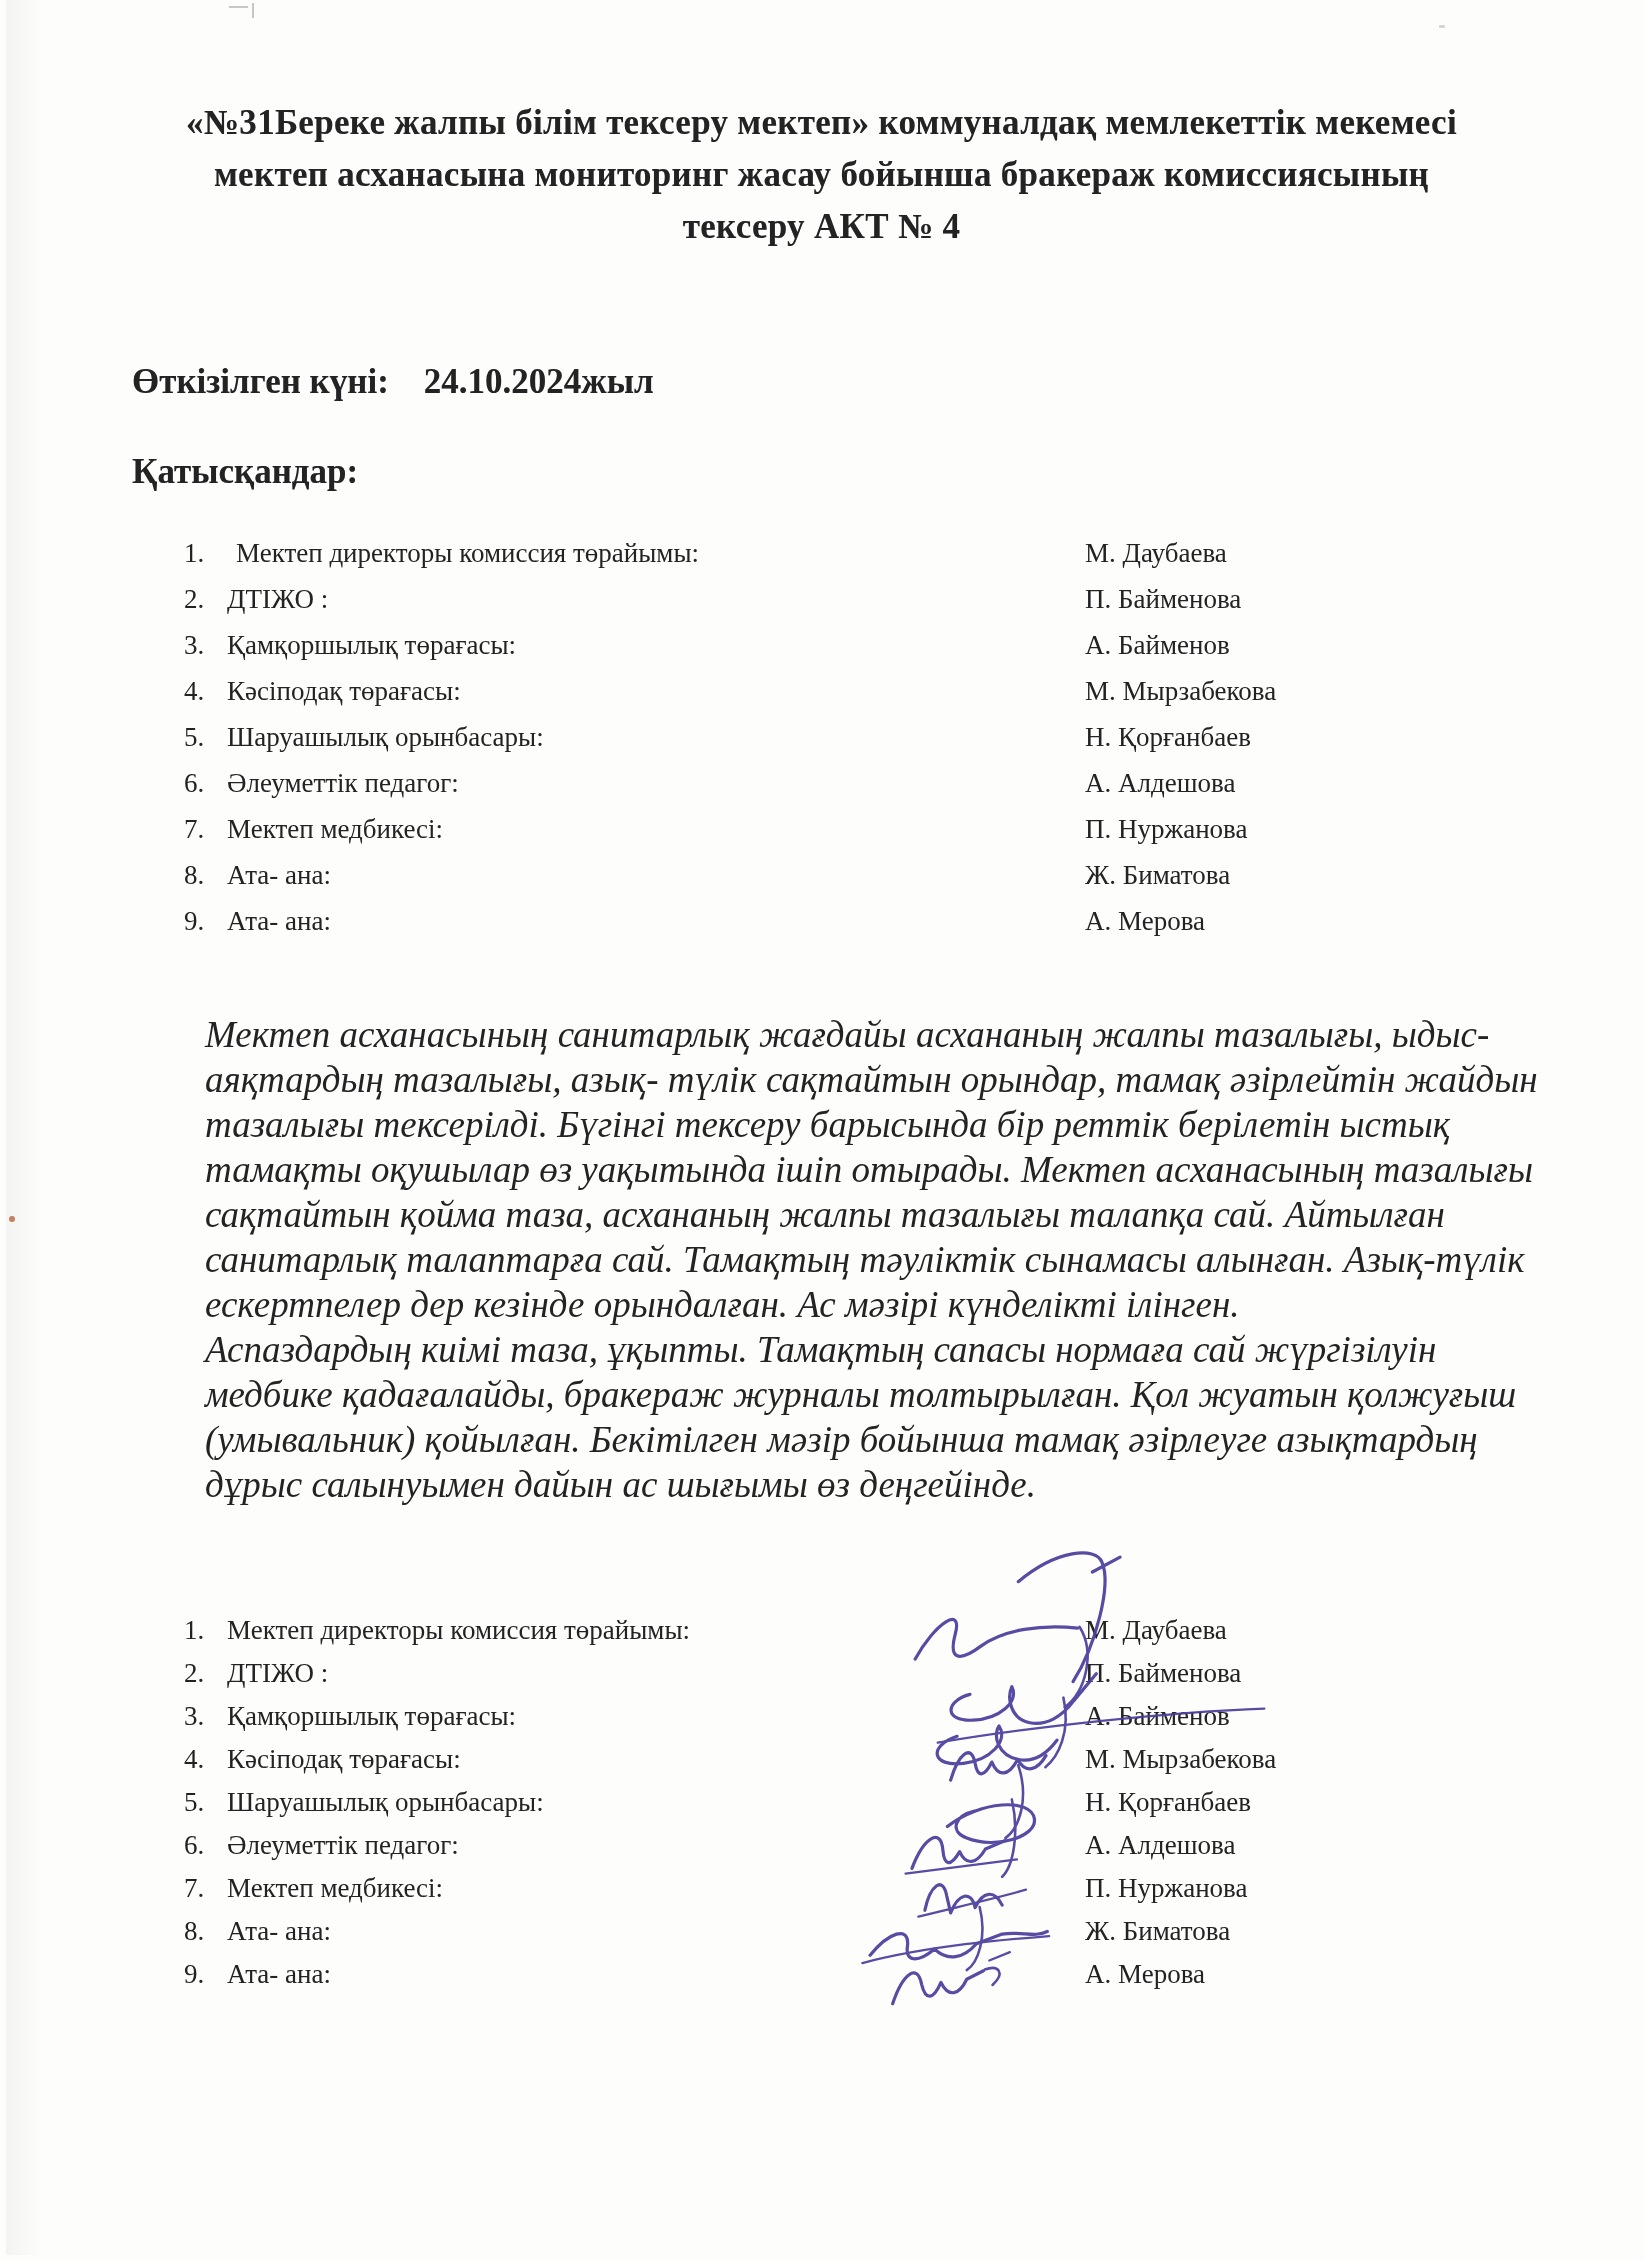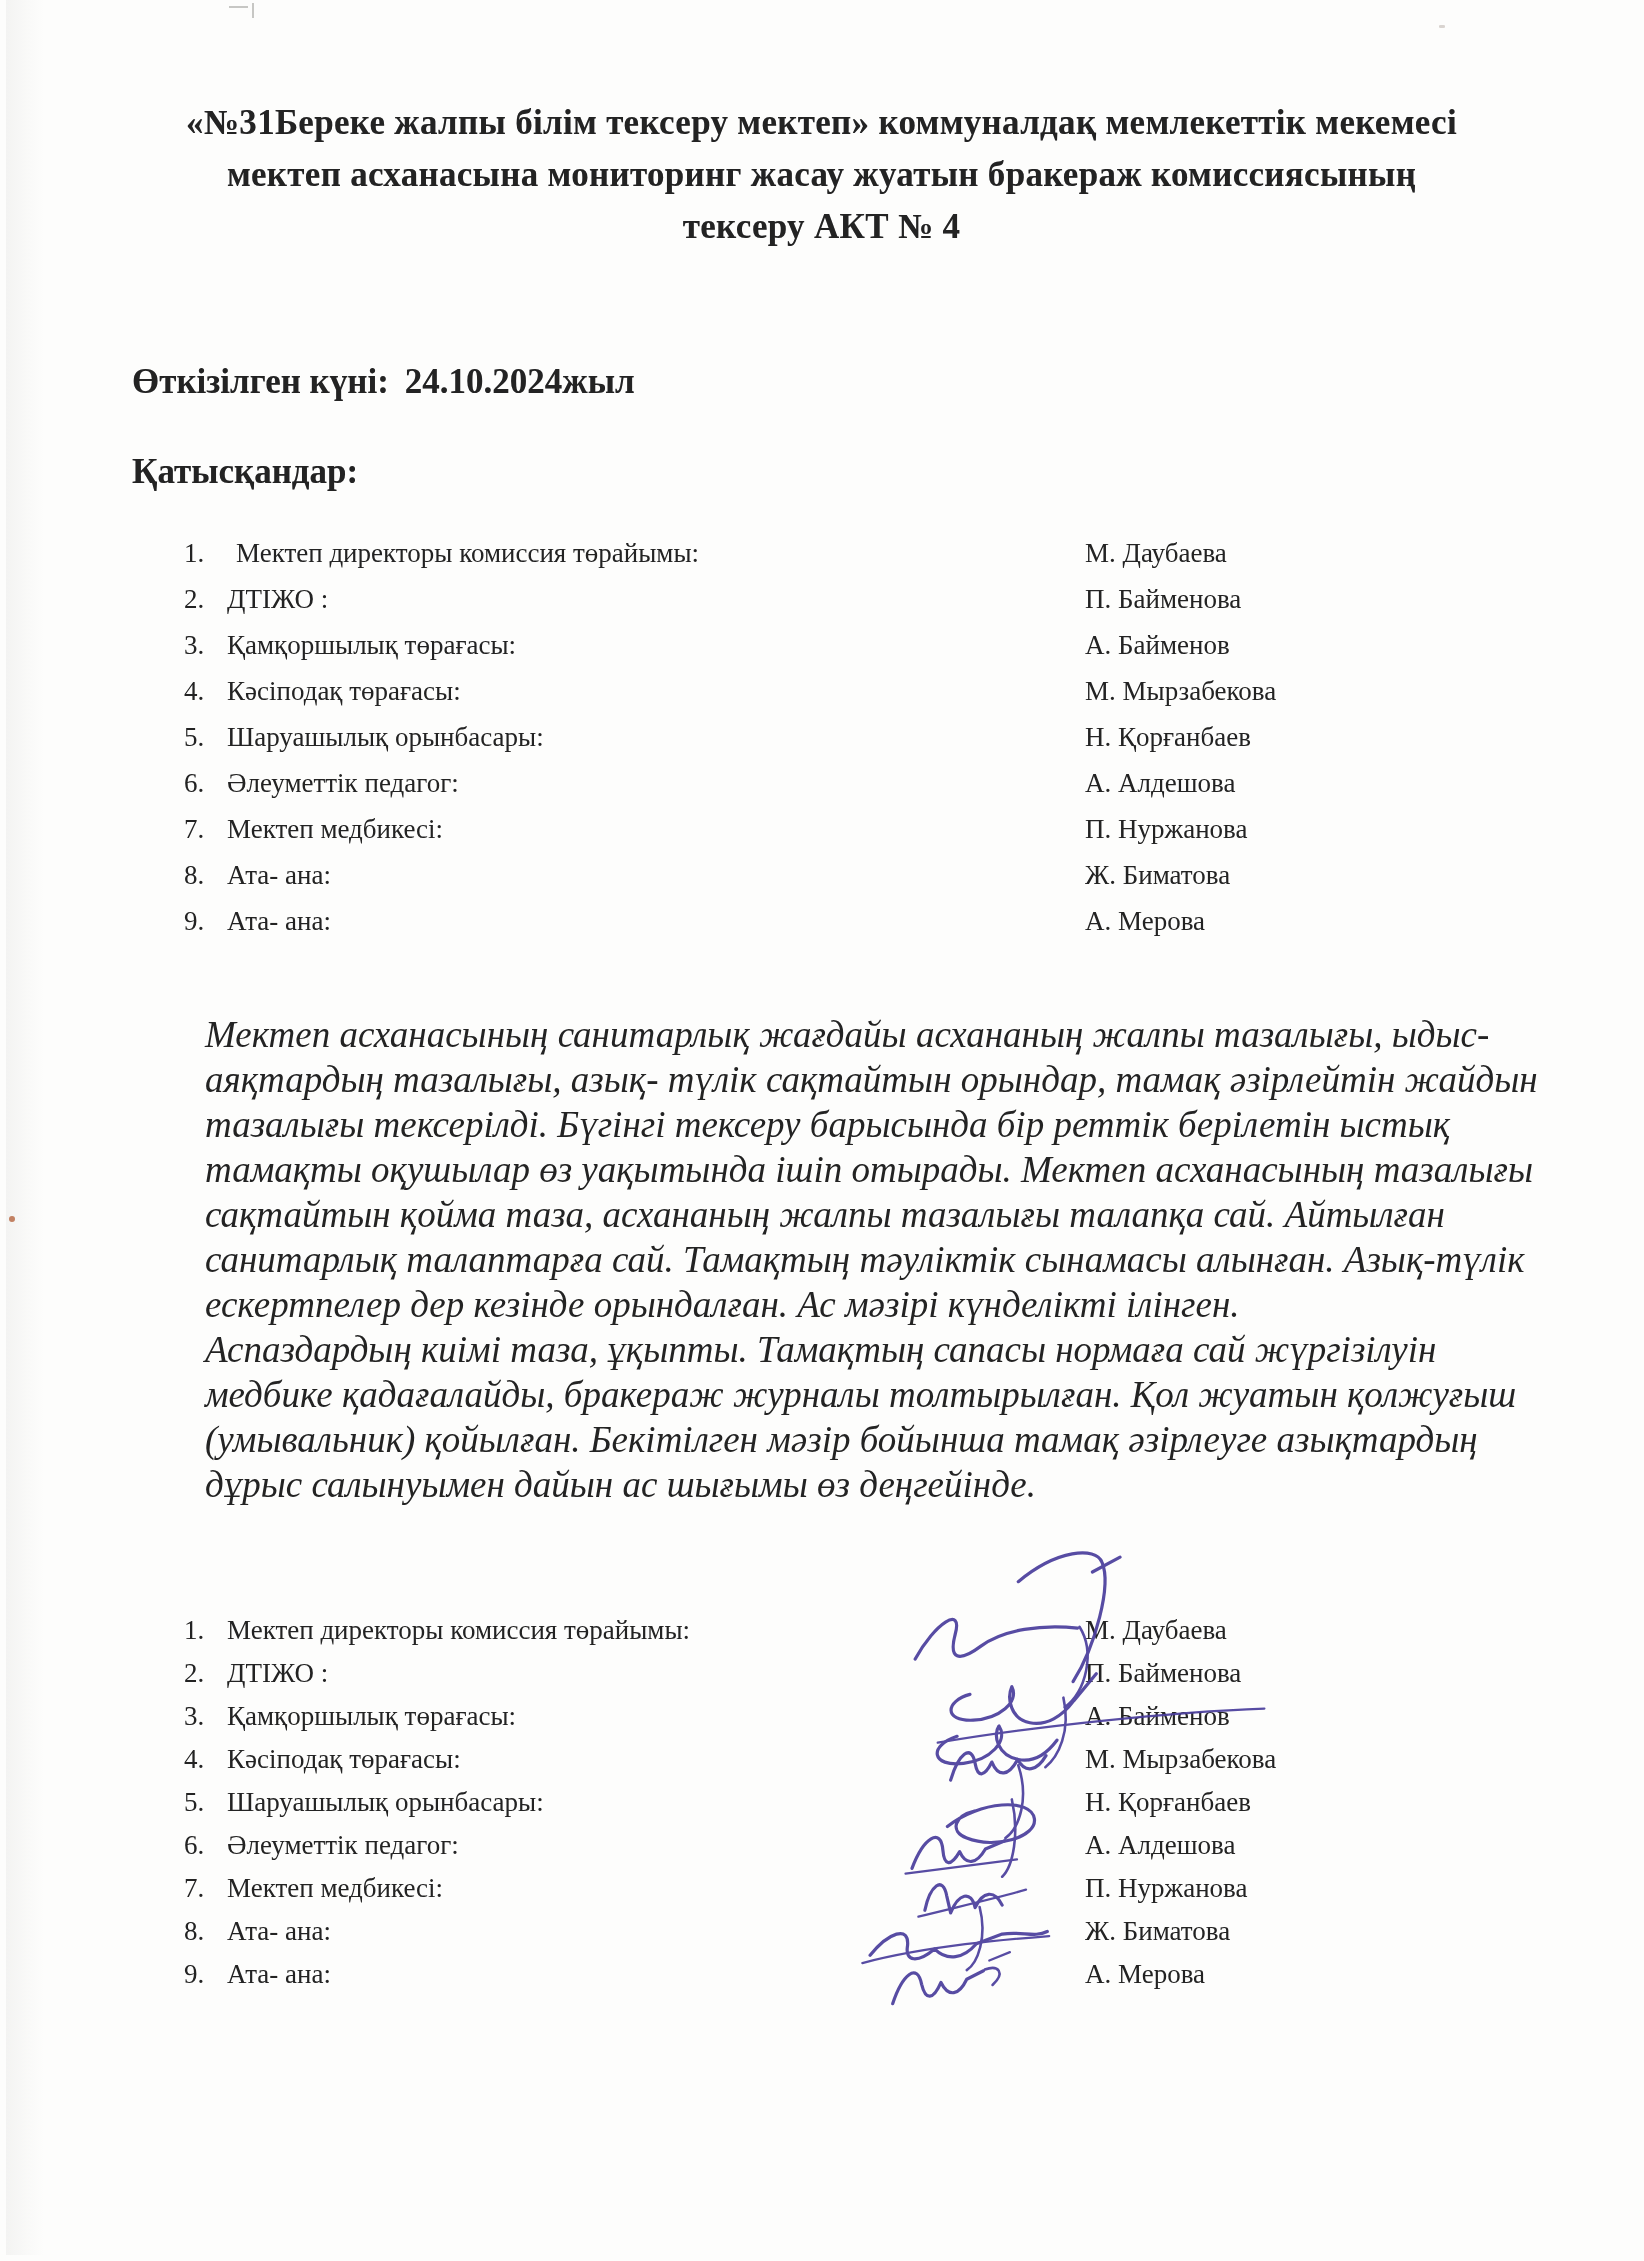--- a/index.html
+++ b/index.html
@@ -20,21 +20,21 @@
     position:absolute;top:97px;left:113px;width:1417px;
     text-align:center;font-weight:bold;font-size:35px;line-height:52px;
     letter-spacing:0.3px;
     text-shadow:0 0 0.6px rgba(20,20,30,0.25);
   }
   .date-line{
     position:absolute;top:362px;left:132px;
     font-weight:bold;font-size:35px;
     text-shadow:0 0 0.6px rgba(20,20,30,0.25);
   }
-  .date-line .date-value{margin-left:16px;text-align:center;}
+  .date-line .date-value{margin-left:35px;text-align:center;}
   .attendees-heading{
     position:absolute;top:452px;left:132px;
     font-weight:bold;font-size:35px;
     text-shadow:0 0 0.6px rgba(20,20,30,0.25);
   }
   .roster{position:absolute;left:184px;width:1321px;font-size:27px;}
   .roster-1{top:530px;}
   .roster-2{top:1609px;}
   .roster .row{position:relative;white-space:nowrap;}
   .roster-1 .row{height:46px;line-height:46px;}
@@ -62,21 +62,21 @@
 <div class="page">
   <div class="left-shade"></div>
 
   <div class="speck" style="left:229px;top:6.4px;width:19.3px;height:1.9px;"></div>
   <div class="speck" style="left:252px;top:2.6px;width:1.9px;height:15.5px;"></div>
   <div class="speck-tr"></div>
   <div class="speck-dot"></div>
 
   <div class="title-block">
     <div>«№31Береке жалпы білім тексеру мектеп» коммуналдақ мемлекеттік мекемесі</div>
-    <div>мектеп асханасына мониторинг жасау жуатын бракераж комиссиясының</div>
+    <div>мектеп асханасына мониторинг жасау бойынша бракераж комиссиясының</div>
     <div>тексеру АКТ № 4</div>
   </div>
 
   <div class="date-line">
     <span>Өткізілген күні:</span><span class="date-value">24.10.2024жыл</span>
   </div>
 
   <div class="attendees-heading">Қатысқандар:</div>
 
   <div class="roster roster-1">

